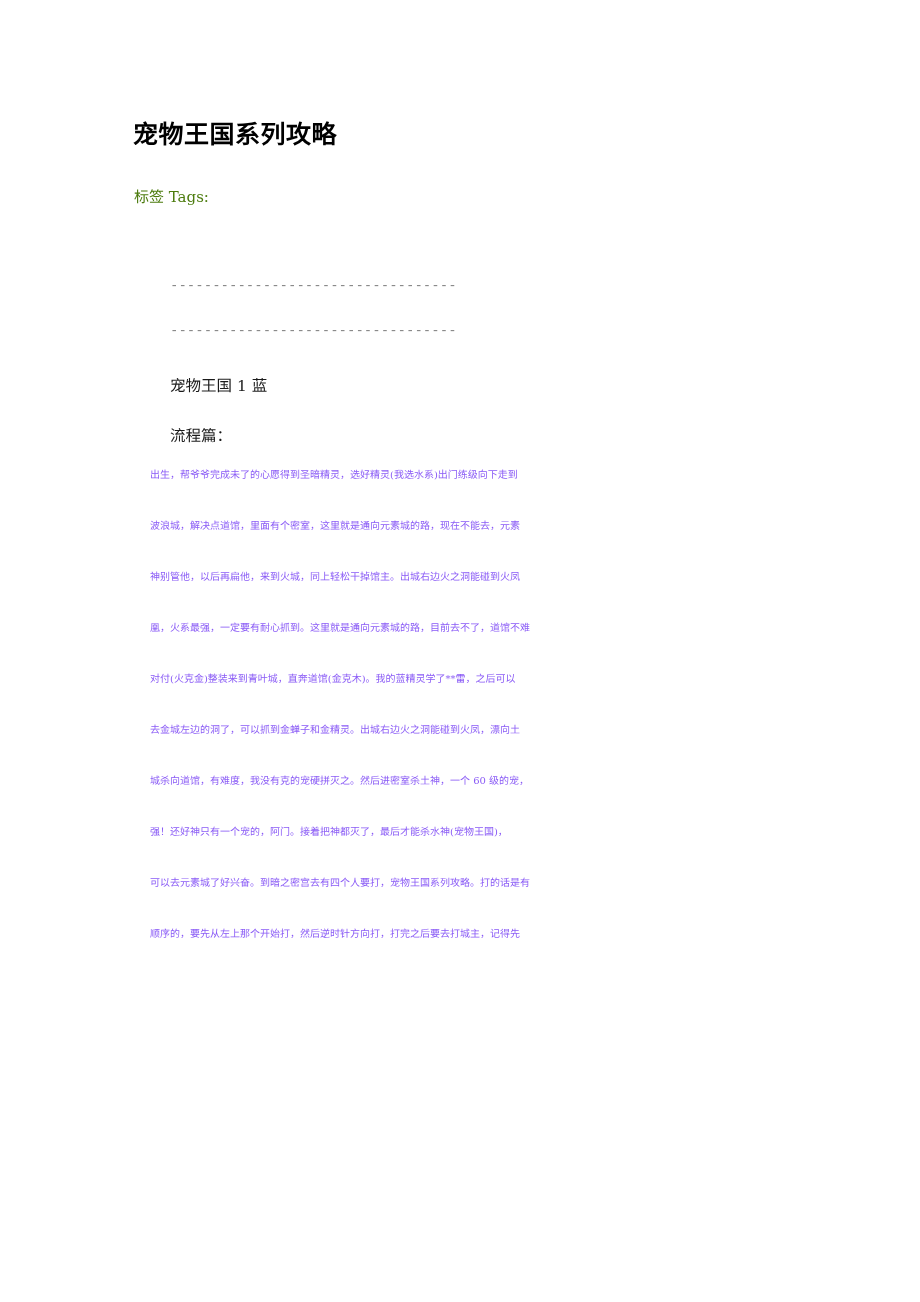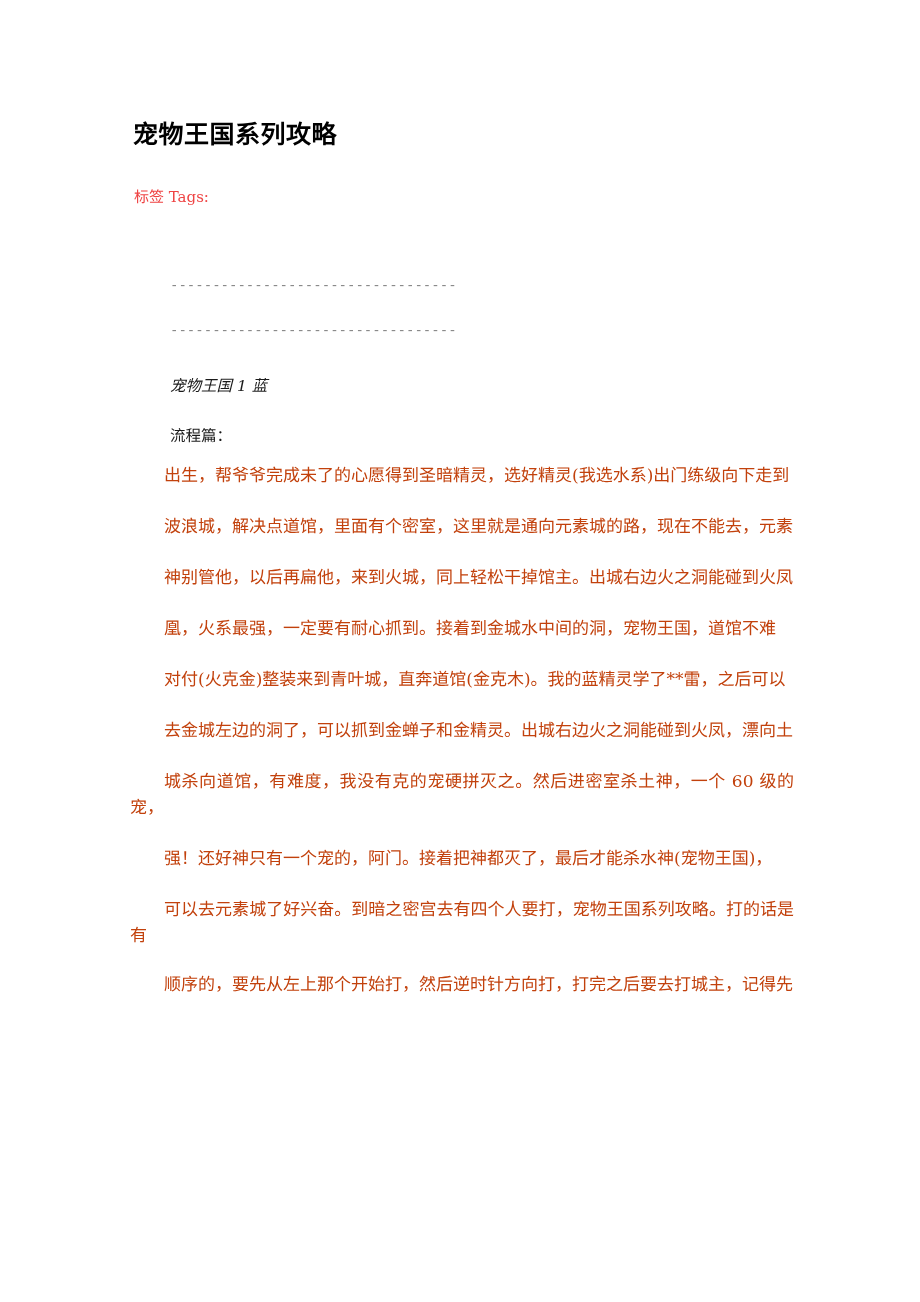--- a/index.html
+++ b/index.html
@@ -39,21 +39,21 @@
 
   
   .tags-line {
     position: absolute;
     left: 134px;
     top: 185px;
     width: 700px;
     margin: 0;
     font-size: 15px;
     line-height: 24px;
-    color: #ef4444;
+    color: #4d7c0f;
     white-space: nowrap;
   }
 
   
   .rule {
     position: absolute;
     left: 170px;
     width: 308px;
     font-family: "DejaVu Sans Mono", "Liberation Mono", monospace;
     font-size: 14px;
@@ -71,42 +71,42 @@
   .subhead {
     position: absolute;
     left: 170px;
     width: 620px;
     margin: 0;
     font-size: 15.5px;
     line-height: 24px;
     color: #1a1a1a;
     white-space: nowrap;
   }
-  .subhead-1 { top: 374px; font-style: italic; }
+  .subhead-1 { top: 374px; }
   .subhead-2 { top: 424px; }
 
   
   .body-block {
     position: absolute;
     left: 130px;
     top: 462px;
     width: 664px;
   }
 
   .para {
     margin: 0 0 25px 0;
-    font-size: 17px;
+    font-size: 10px;
     line-height: 26px;
     text-align: justify;
     text-justify: inter-ideograph;
     text-indent: 2em;
-    color: #c2410c;
+    color: #8b5cf6;
     word-break: break-all;
   }
-  .para:last-child { margin-bottom: 0; font-family: Liberation Mono, monospace; }
+  .para:last-child { margin-bottom: 0; }
 </style>
 </head>
 <body>
 
 <div class="page">
 
   <h1 class="doc-title">宠物王国系列攻略</h1>
 
   <p class="tags-line">标签 Tags:</p>
 
@@ -115,21 +115,21 @@
   <div class="rule rule-2">----------------------------------</div>
 
   <p class="subhead subhead-1">宠物王国 1 蓝</p>
 
   <p class="subhead subhead-2">流程篇：</p>
 
   <div class="body-block">
     <p class="para">出生，帮爷爷完成未了的心愿得到圣暗精灵，选好精灵(我选水系)出门练级向下走到</p>
     <p class="para">波浪城，解决点道馆，里面有个密室，这里就是通向元素城的路，现在不能去，元素</p>
     <p class="para">神别管他，以后再扁他，来到火城，同上轻松干掉馆主。出城右边火之洞能碰到火凤</p>
-    <p class="para">凰，火系最强，一定要有耐心抓到。接着到金城水中间的洞，宠物王国，道馆不难</p>
+    <p class="para">凰，火系最强，一定要有耐心抓到。这里就是通向元素城的路，目前去不了，道馆不难</p>
     <p class="para">对付(火克金)整装来到青叶城，直奔道馆(金克木)。我的蓝精灵学了**雷，之后可以</p>
     <p class="para">去金城左边的洞了，可以抓到金蝉子和金精灵。出城右边火之洞能碰到火凤，漂向土</p>
     <p class="para">城杀向道馆，有难度，我没有克的宠硬拼灭之。然后进密室杀土神，一个 60 级的宠，</p>
     <p class="para">强！还好神只有一个宠的，阿门。接着把神都灭了，最后才能杀水神(宠物王国)，</p>
     <p class="para">可以去元素城了好兴奋。到暗之密宫去有四个人要打，宠物王国系列攻略。打的话是有</p>
     <p class="para">顺序的，要先从左上那个开始打，然后逆时针方向打，打完之后要去打城主，记得先</p>
   </div>
 
 </div>
 

